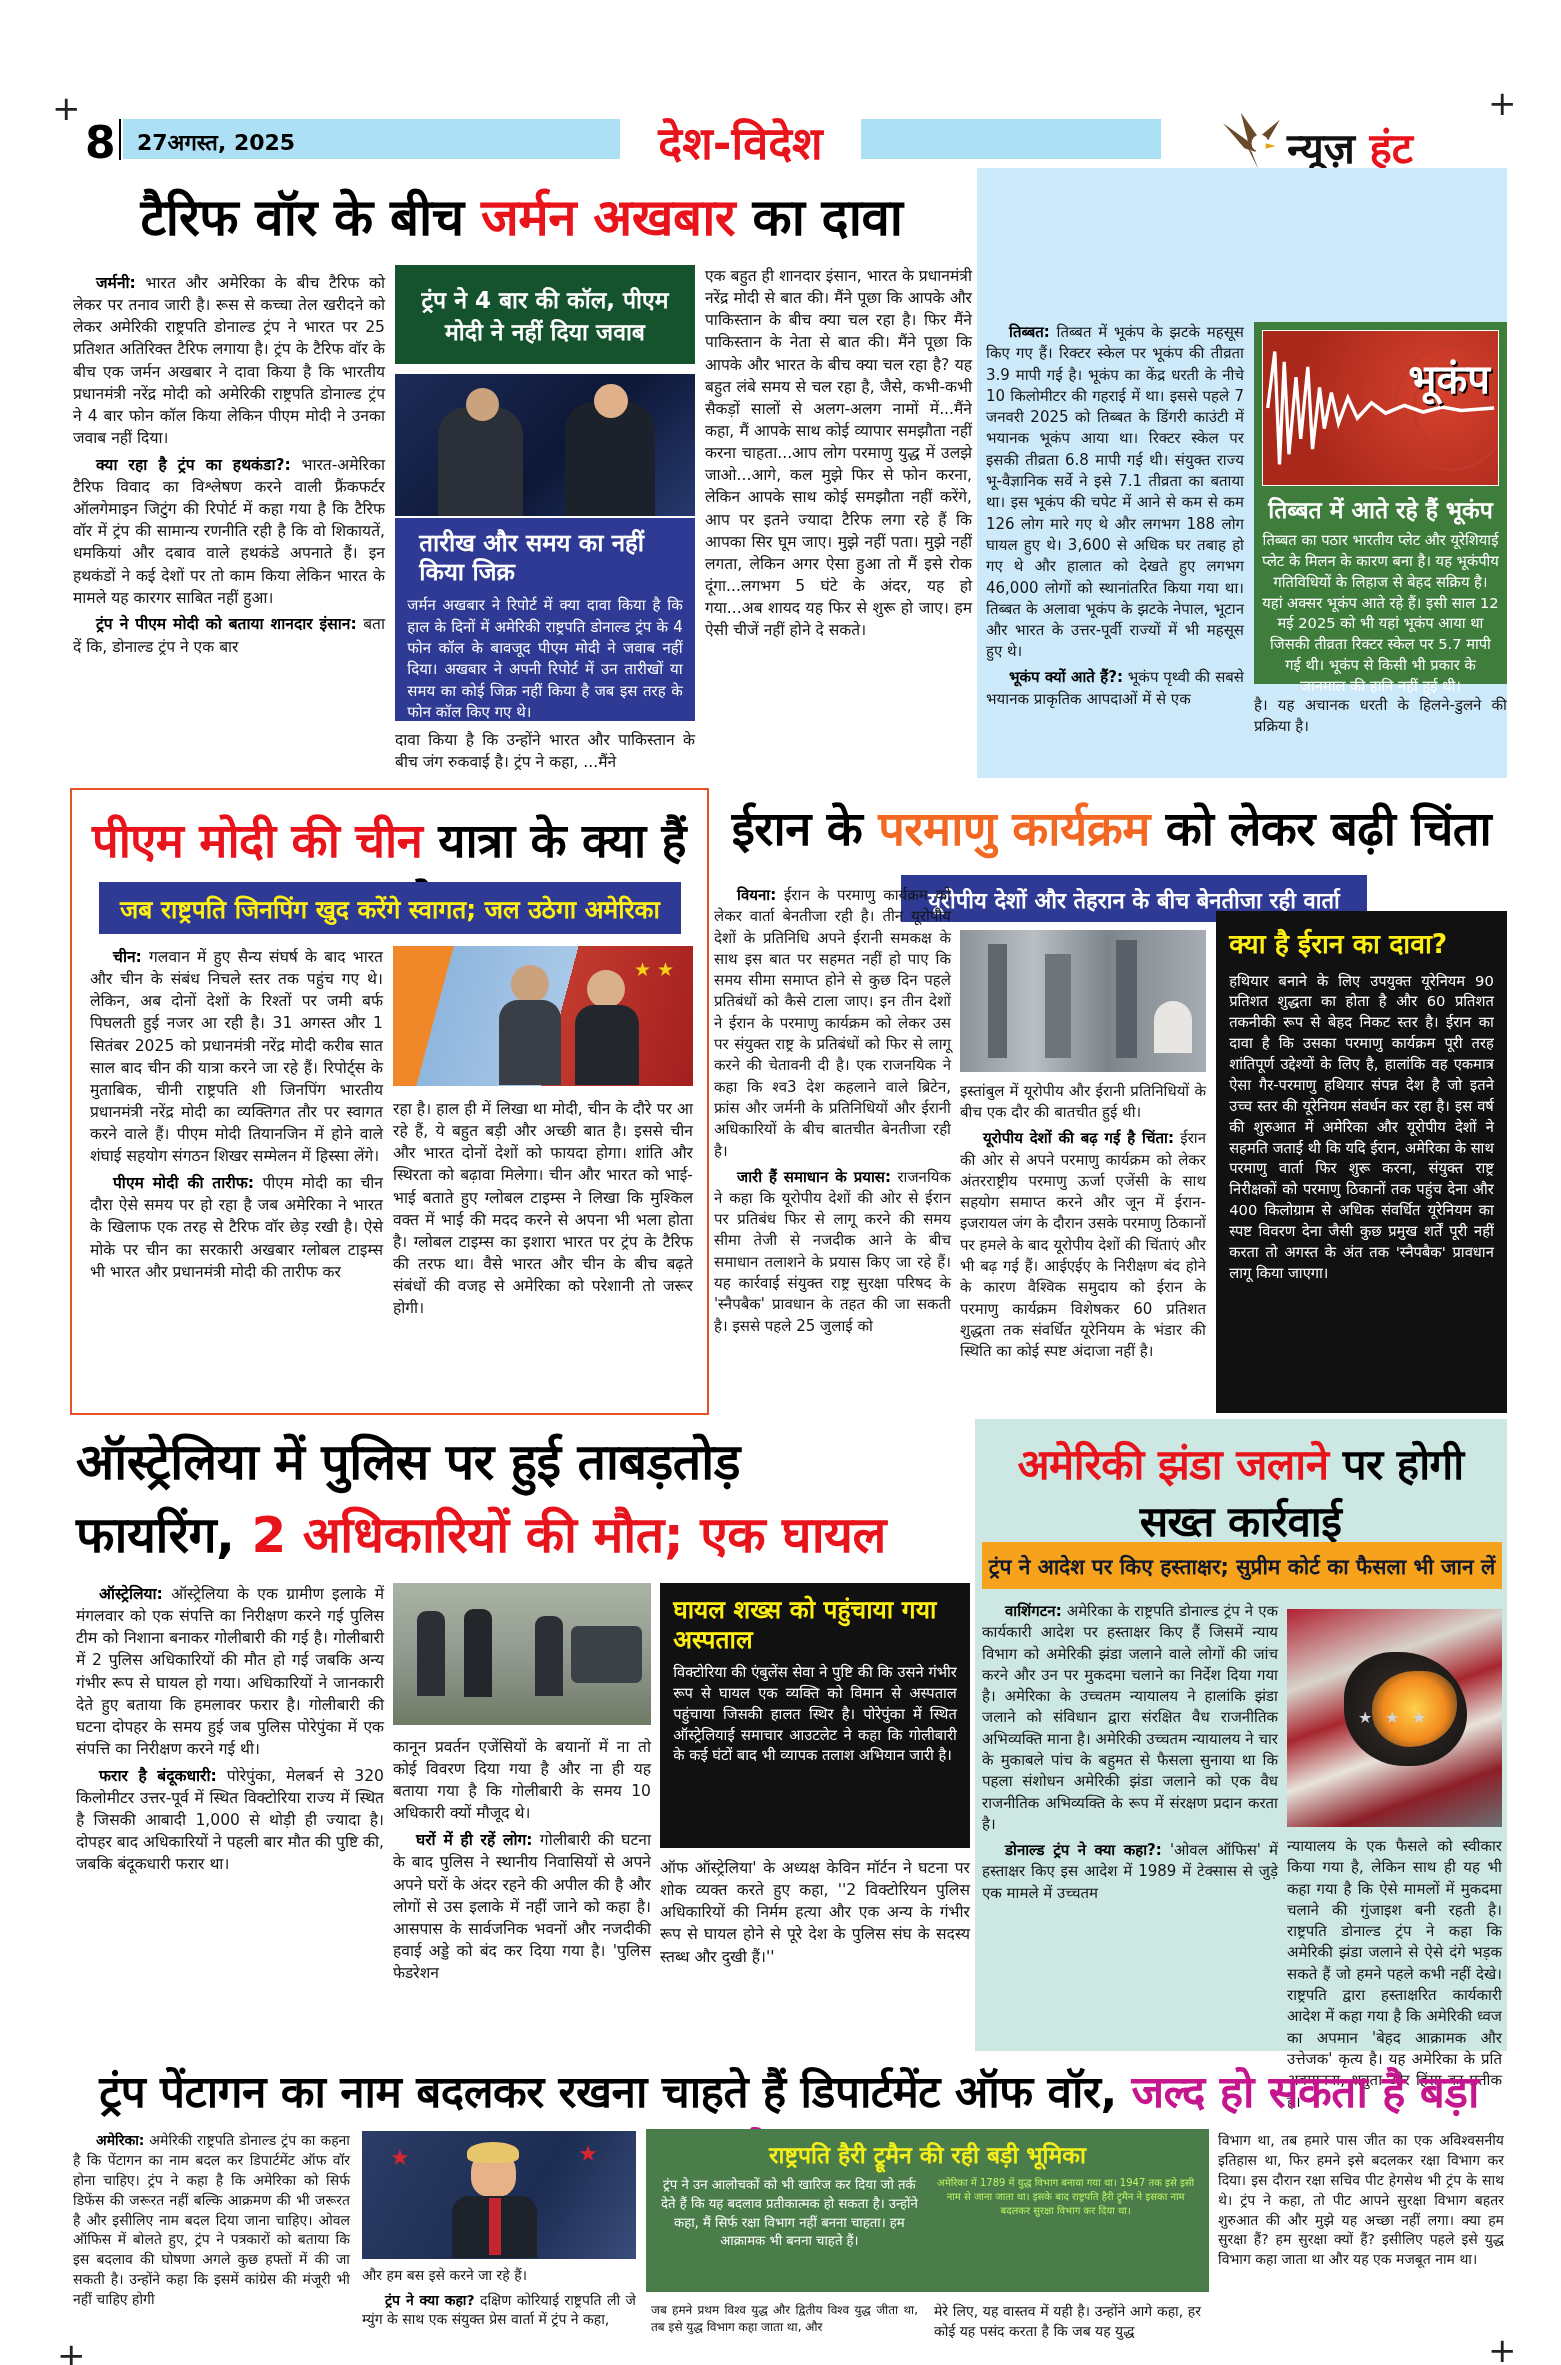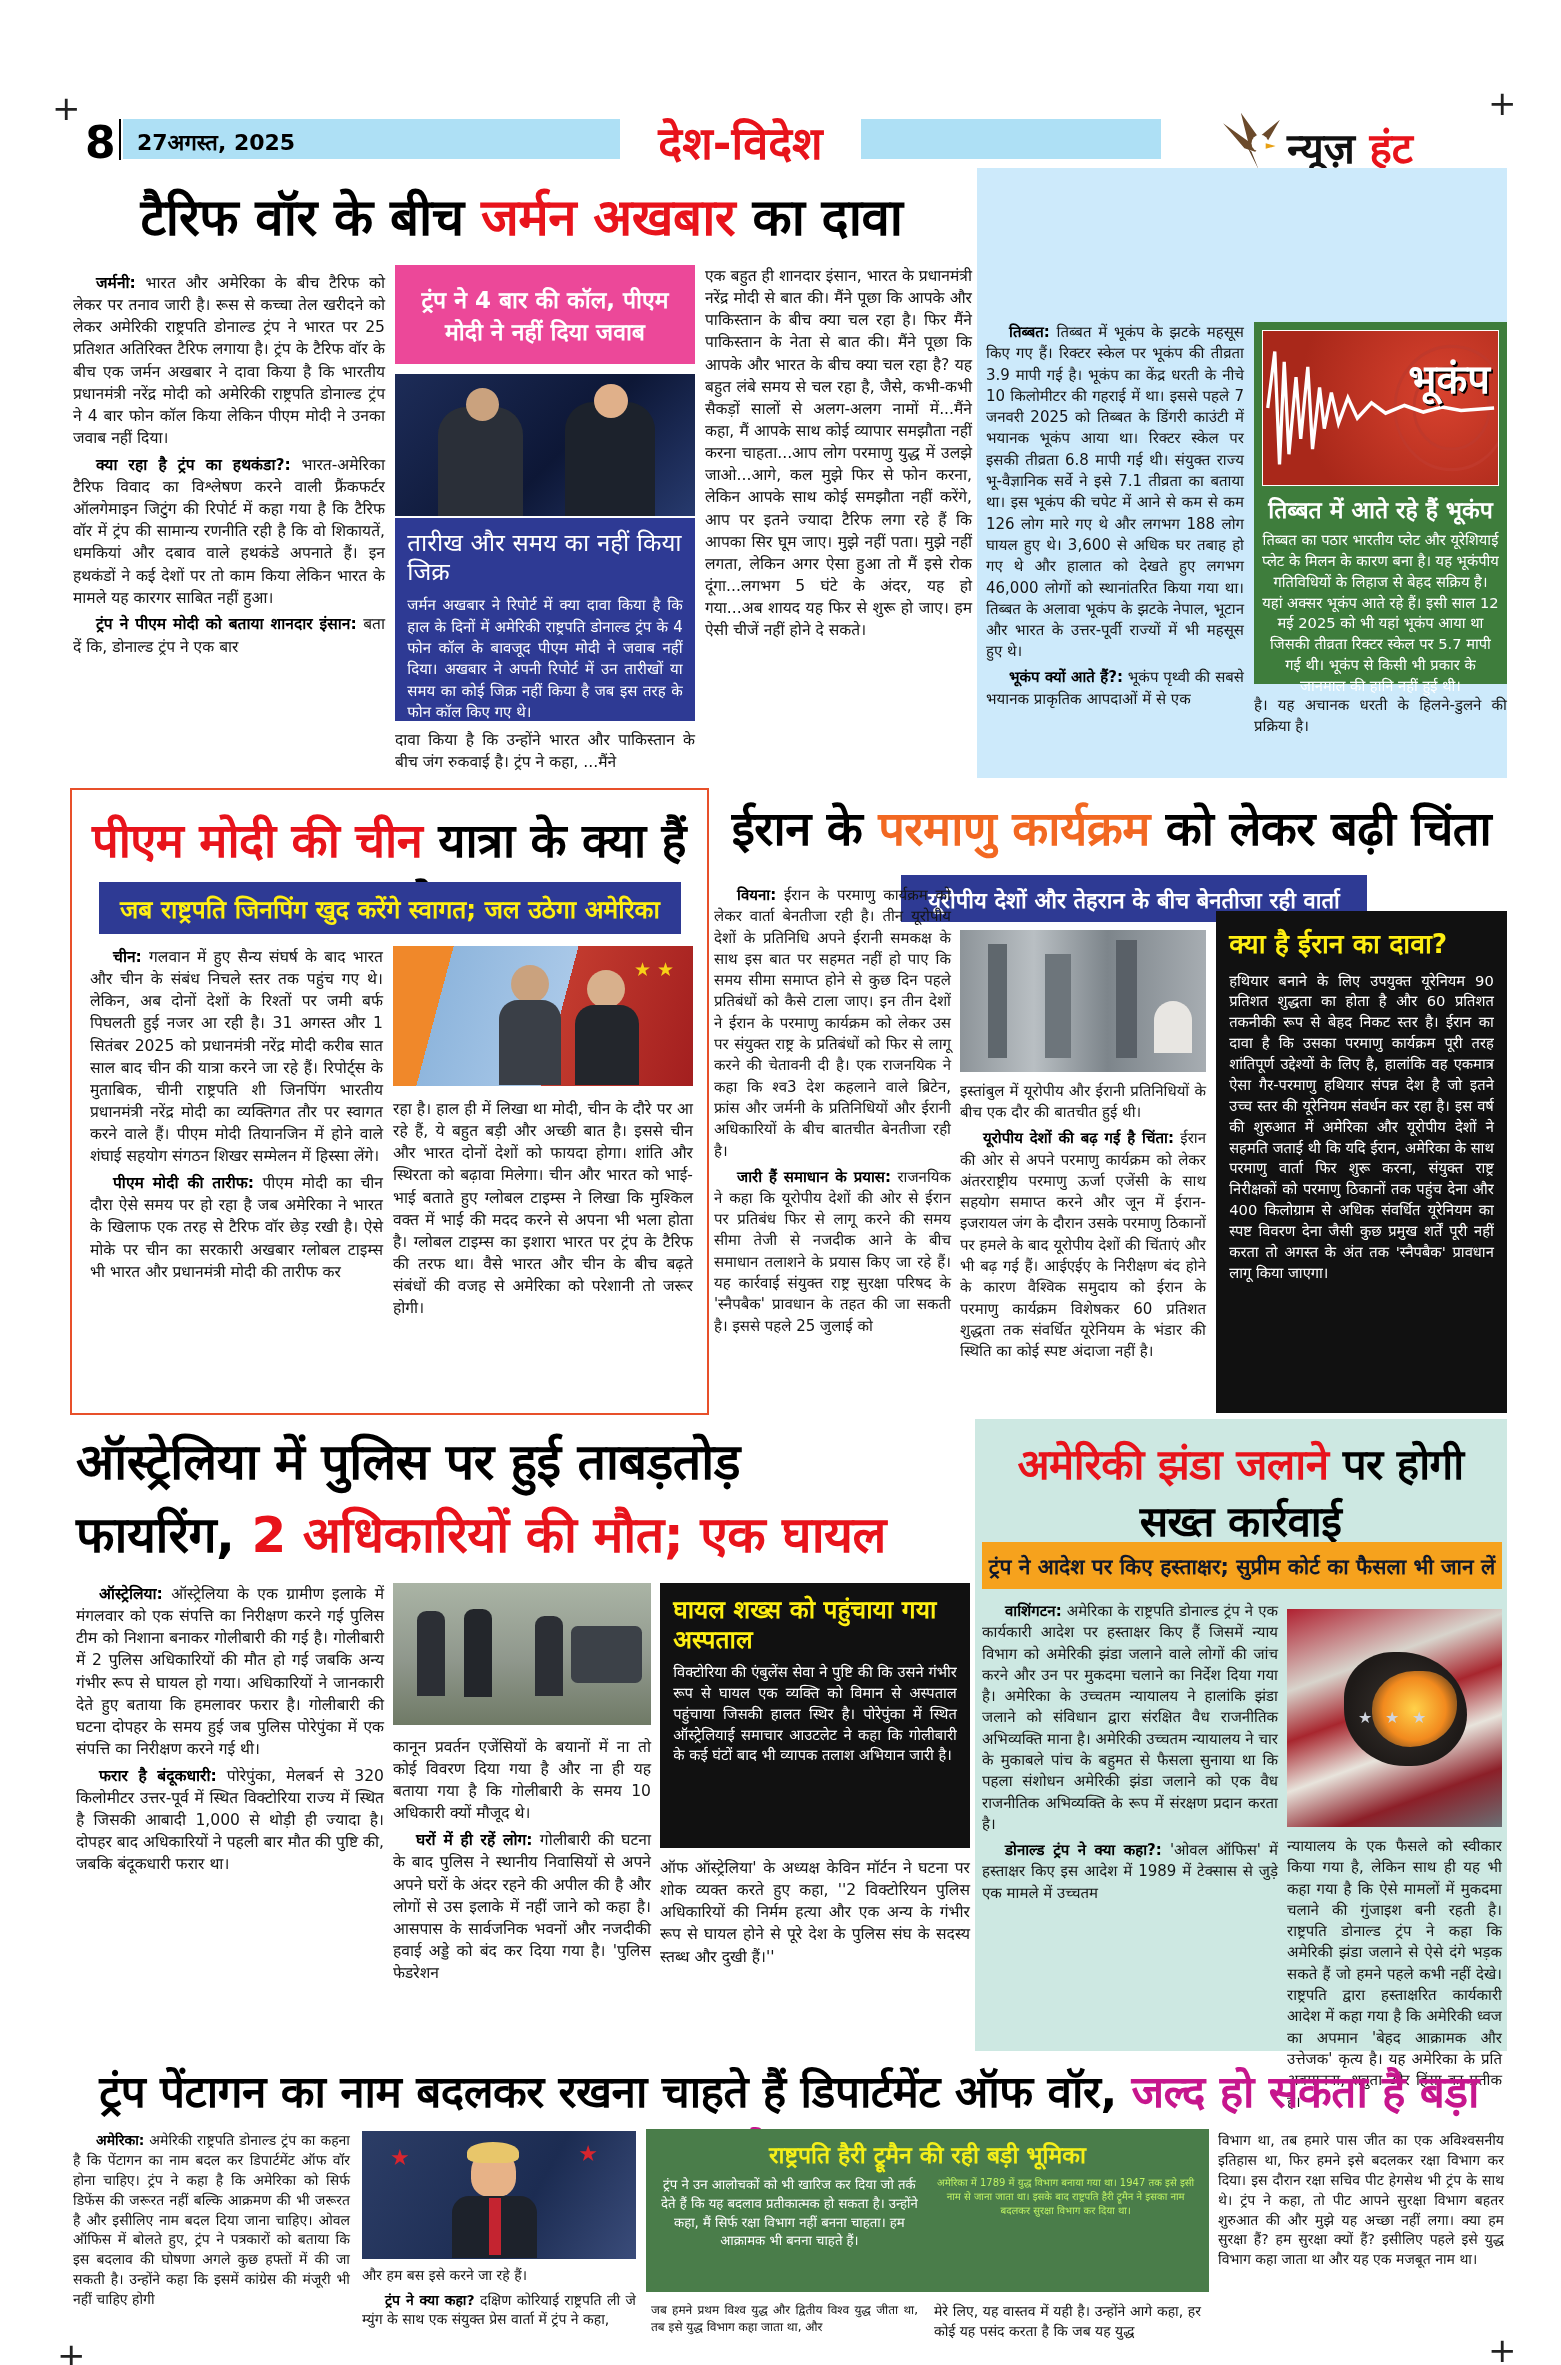--- a/index.html
+++ b/index.html
@@ -48,29 +48,29 @@
   </div>
 
   <div class="abs headline center" style="left:71px;top:180px;width:901px;font-size:51px;">
     <span>टैरिफ वॉर के बीच </span><span style="color:#e8131b;">जर्मन अखबार</span><span> का दावा</span>
   </div>
   <div class="abs body-text" style="left:73px;top:272px;width:312px;height:504px;">
     <p><b class="lead">जर्मनी:</b><span> भारत और अमेरिका के बीच टैरिफ को लेकर पर तनाव जारी है। रूस से कच्चा तेल खरीदने को लेकर अमेरिकी राष्ट्रपति डोनाल्ड ट्रंप ने भारत पर 25 प्रतिशत अतिरिक्त टैरिफ लगाया है। ट्रंप के टैरिफ वॉर के बीच एक जर्मन अखबार ने दावा किया है कि भारतीय प्रधानमंत्री नरेंद्र मोदी को अमेरिकी राष्ट्रपति डोनाल्ड ट्रंप ने 4 बार फोन कॉल किया लेकिन पीएम मोदी ने उनका जवाब नहीं दिया।</span></p>
     <p><b class="lead">क्या रहा है ट्रंप का हथकंडा?:</b><span> भारत-अमेरिका टैरिफ विवाद का विश्लेषण करने वाली फ्रैंकफर्टर ऑलगेमाइन जिटुंग की रिपोर्ट में कहा गया है कि टैरिफ वॉर में ट्रंप की सामान्य रणनीति रही है कि वो शिकायतें, धमकियां और दबाव वाले हथकंडे अपनाते हैं। इन हथकंडों ने कई देशों पर तो काम किया लेकिन भारत के मामले यह कारगर साबित नहीं हुआ।</span></p>
     <p><b class="lead">ट्रंप ने पीएम मोदी को बताया शानदार इंसान:</b><span> बता दें कि, डोनाल्ड ट्रंप ने एक बार</span></p>
   </div>
-  <div class="abs kicker center" style="left:395px;top:265px;width:300px;height:99px;background:#ec4899;color:#fff;font-size:23px;padding:0 9.5px;">ट्रंप ने 4 बार की कॉल, पीएम मोदी ने नहीं दिया जवाब</div>
+  <div class="abs kicker center" style="left:395px;top:265px;width:300px;height:99px;background:#14532d;color:#fff;font-size:23px;padding:0 9.5px;">ट्रंप ने 4 बार की कॉल, पीएम मोदी ने नहीं दिया जवाब</div>
   <div class="abs photo" style="left:395px;top:374px;width:300px;height:142px;background:linear-gradient(135deg,#1d2c58 0%,#0d1736 55%,#273a6e 100%);">
     <div style="position:absolute;left:43px;top:33px;width:85px;height:109px;background:#2a2f38;border-radius:28px 28px 0 0;"></div>
     <div style="position:absolute;left:71px;top:14px;width:33px;height:33px;background:#caa27e;border-radius:50%;"></div>
     <div style="position:absolute;left:170px;top:28px;width:90px;height:114px;background:#1c222c;border-radius:28px 28px 0 0;"></div>
     <div style="position:absolute;left:199px;top:9.5px;width:34px;height:34px;background:#e0b08a;border-radius:50%;"></div>
   </div>
   <div class="abs" style="left:395px;top:518px;width:300px;height:203px;background:#2e3a94;color:#fff;padding:11.4px 12.3px;box-sizing:border-box;">
-    <div style="font-size:24px;font-weight:normal;line-height:1.2;margin-bottom:8.5px;">तारीख और समय का नहीं किया जिक्र</div>
+    <div style="font-size:24px;font-weight:bold;line-height:1.2;margin-bottom:8.5px;margin-left:12px;">तारीख और समय का नहीं किया जिक्र</div>
     <div class="boxtext" style="font-size:15px;">जर्मन अखबार ने रिपोर्ट में क्या दावा किया है कि हाल के दिनों में अमेरिकी राष्ट्रपति डोनाल्ड ट्रंप के 4 फोन कॉल के बावजूद पीएम मोदी ने जवाब नहीं दिया। अखबार ने अपनी रिपोर्ट में उन तारीखों या समय का कोई जिक्र नहीं किया है जब इस तरह के फोन कॉल किए गए थे।</div>
   </div>
   <div class="abs body-text" style="left:395px;top:729px;width:300px;">दावा किया है कि उन्होंने भारत और पाकिस्तान के बीच जंग रुकवाई है। ट्रंप ने कहा, ...मैंने</div>
   <div class="abs body-text" style="left:705px;top:265px;width:267px;height:511px;">एक बहुत ही शानदार इंसान, भारत के प्रधानमंत्री नरेंद्र मोदी से बात की। मैंने पूछा कि आपके और पाकिस्तान के बीच क्या चल रहा है। फिर मैंने पाकिस्तान के नेता से बात की। मैंने पूछा कि आपके और भारत के बीच क्या चल रहा है? यह बहुत लंबे समय से चल रहा है, जैसे, कभी-कभी सैकड़ों सालों से अलग-अलग नामों में...मैंने कहा, मैं आपके साथ कोई व्यापार समझौता नहीं करना चाहता...आप लोग परमाणु युद्ध में उलझे जाओ...आगे, कल मुझे फिर से फोन करना, लेकिन आपके साथ कोई समझौता नहीं करेंगे, आप पर इतने ज्यादा टैरिफ लगा रहे हैं कि आपका सिर घूम जाए। मुझे नहीं पता। मुझे नहीं लगता, लेकिन अगर ऐसा हुआ तो मैं इसे रोक दूंगा...लगभग 5 घंटे के अंदर, यह हो गया...अब शायद यह फिर से शुरू हो जाए। हम ऐसी चीजें नहीं होने दे सकते।</div>
 
   <div class="abs" style="left:977px;top:168px;width:530px;height:610px;background:#cdeafb;"></div>
   <div class="abs body-text" style="left:986px;top:322px;width:258px;height:449px;font-size:15px;">
     <p><b class="lead">तिब्बत:</b><span> तिब्बत में भूकंप के झटके महसूस किए गए हैं। रिक्टर स्केल पर भूकंप की तीव्रता 3.9 मापी गई है। भूकंप का केंद्र धरती के नीचे 10 किलोमीटर की गहराई में था। इससे पहले 7 जनवरी 2025 को तिब्बत के डिंगरी काउंटी में भयानक भूकंप आया था। रिक्टर स्केल पर इसकी तीव्रता 6.8 मापी गई थी। संयुक्त राज्य भू-वैज्ञानिक सर्वे ने इसे 7.1 तीव्रता का बताया था। इस भूकंप की चपेट में आने से कम से कम 126 लोग मारे गए थे और लगभग 188 लोग घायल हुए थे। 3,600 से अधिक घर तबाह हो गए थे और हालात को देखते हुए लगभग 46,000 लोगों को स्थानांतरित किया गया था। तिब्बत के अलावा भूकंप के झटके नेपाल, भूटान और भारत के उत्तर-पूर्वी राज्यों में भी महसूस हुए थे।</span></p>
     <p><b class="lead">भूकंप क्यों आते हैं?:</b><span> भूकंप पृथ्वी की सबसे भयानक प्राकृतिक आपदाओं में से एक</span></p>
   </div>

